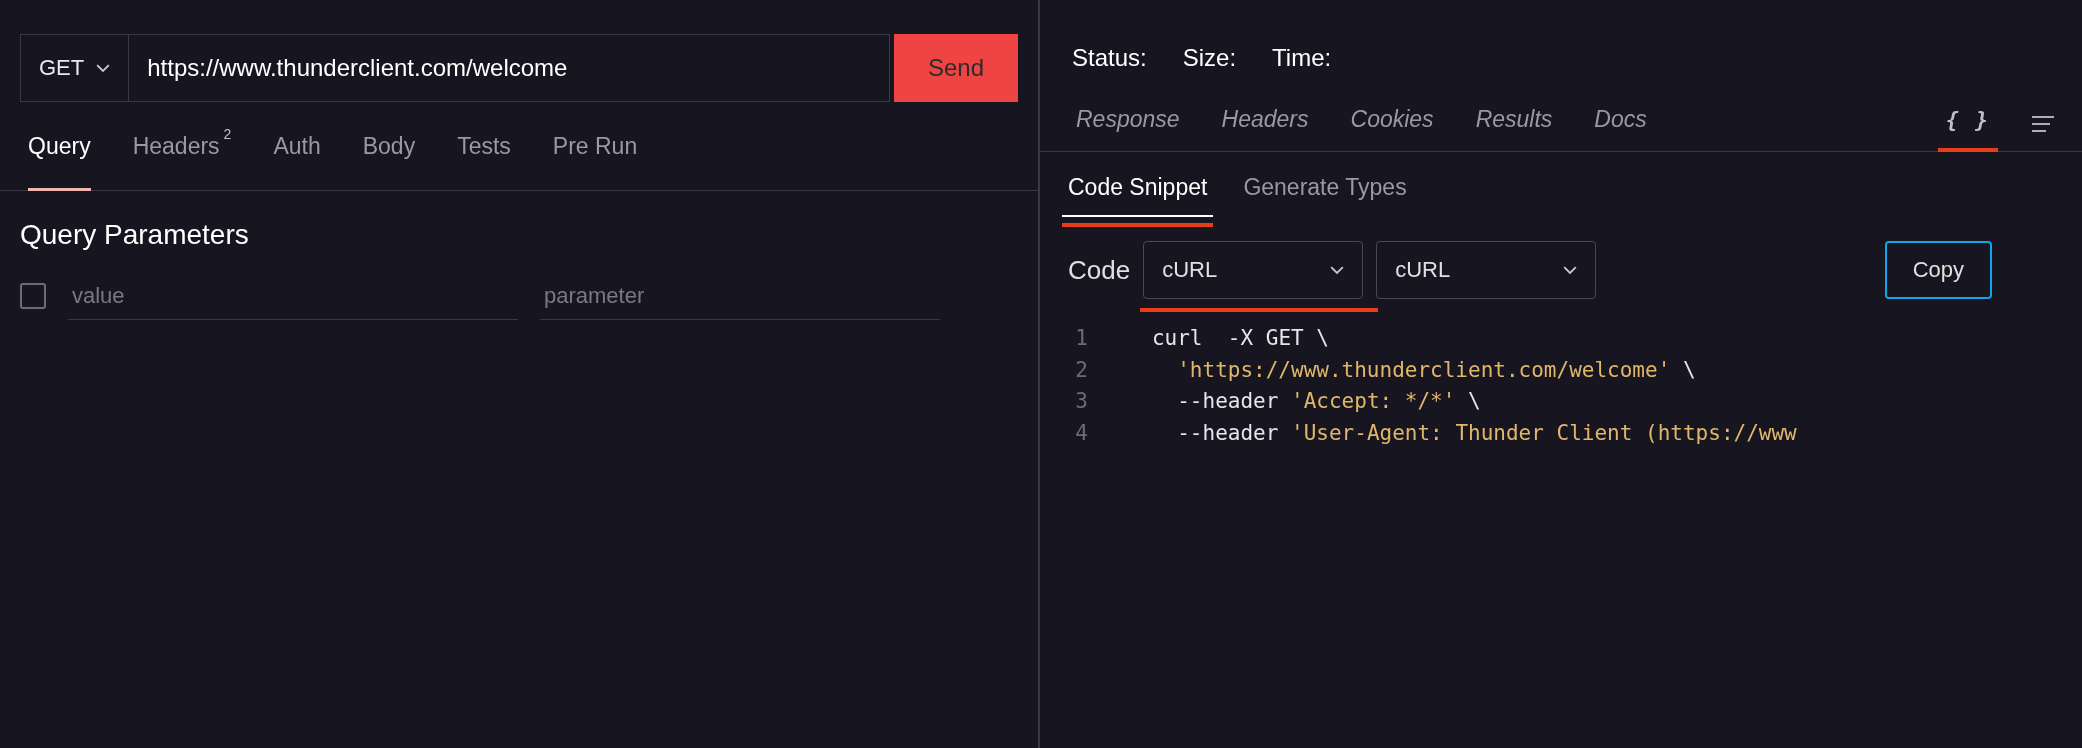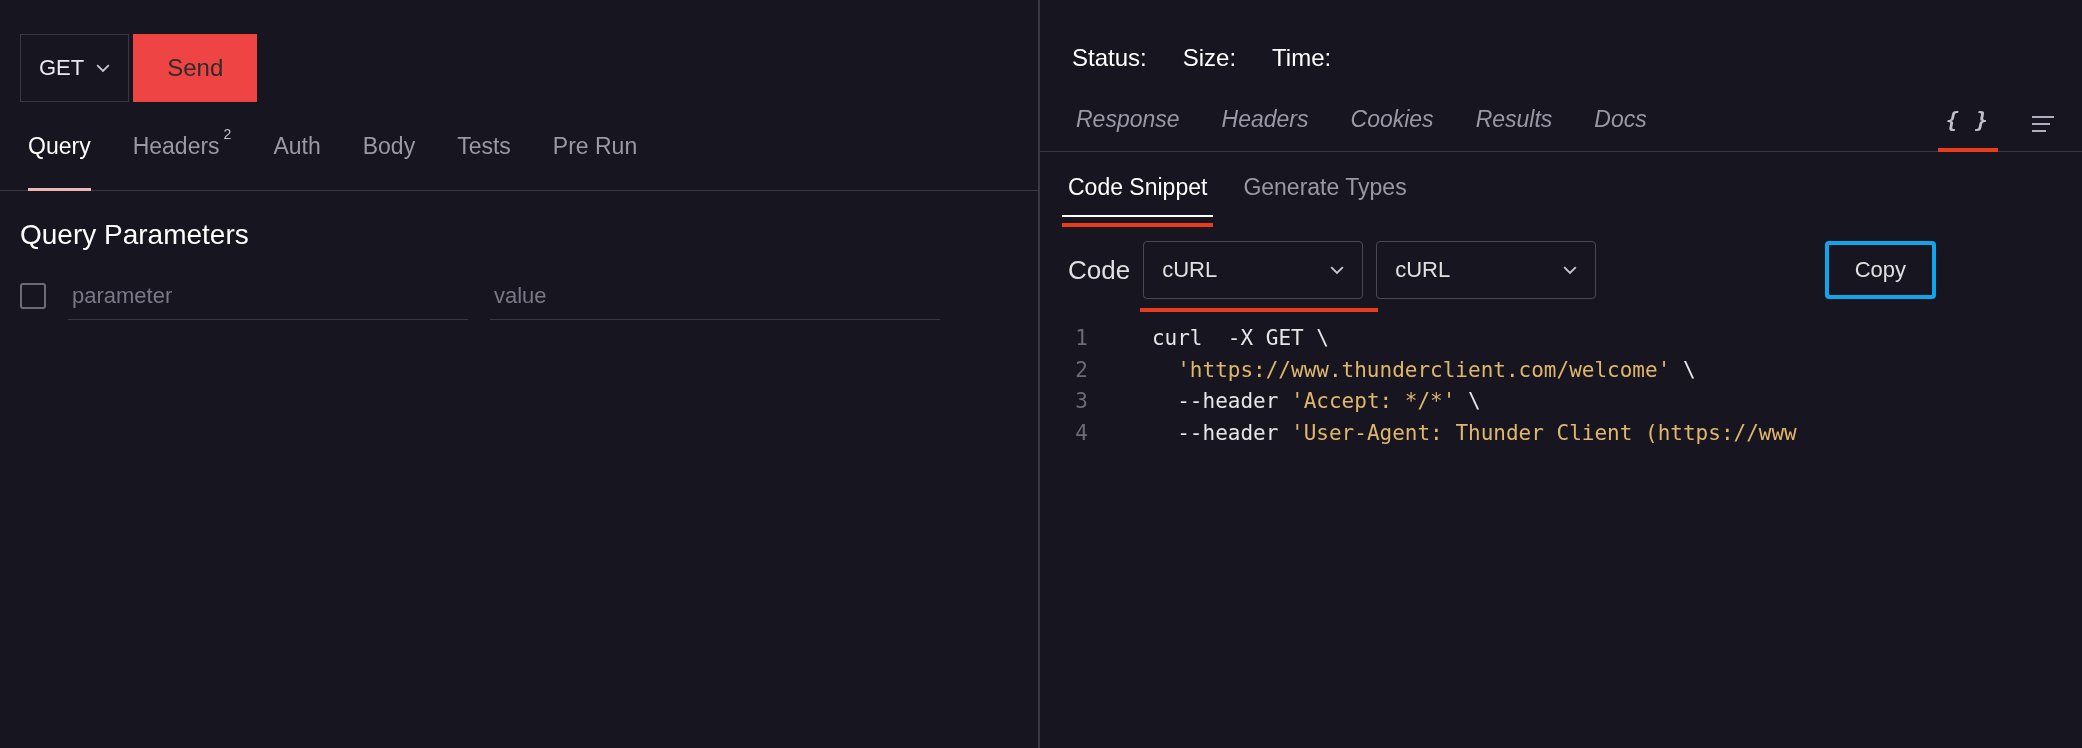--- a/index.html
+++ b/index.html
@@ -209,30 +209,30 @@
     position:relative;
   }
   .select.hl::after{
     content:"";
     position:absolute;
     left:-4px; right:-16px; bottom:-14px;
     height:4px;
     background:#e83c1a;
   }
   .copy-btn {
-    border:4px solid #0ea5e9;
+    border:2px solid #0ea5e9;
     border-radius:4px;
     background:transparent;
     color:#e0e0e0;
     font-size:22px;
     height:58px;
     padding:0 26px;
     cursor:pointer;
     margin-left:auto;
-    margin-right:118px;
+    margin-right:62px;
   }
 
   
   .code-block {
     padding: 24px 28px 0 28px;
     font-family: "SF Mono", Menlo, Consolas, monospace;
     font-size: 21px;
     line-height: 1.5;
   }
   .code-line { display:flex; }
@@ -253,40 +253,41 @@
   <div class="panel left">
     <div class="req-row">
       <div class="method-select">
         <span>GET</span>
         <span class="chev">
           <svg viewBox="0 0 12 12" width="14" height="14">
               <path d="M1 3.5 L6 8.5 L11 3.5" stroke="#c8c6d0" stroke-width="1.6" fill="none"></path>
             </svg>
         </span>
       </div>
+      <input class="url-input" value="https://www.thunderclient.com/welcome" style="">
       <button class="send-btn">Send</button>
     </div>
 
     <div class="tabs">
       <div class="tab active">Query</div>
       <div class="tab">
         <span>Headers</span><sup>2</sup>
       </div>
       <div class="tab">Auth</div>
       <div class="tab">Body</div>
       <div class="tab">Tests</div>
       <div class="tab">Pre Run</div>
     </div>
 
     <div class="section-title">Query Parameters</div>
 
     <div class="param-row">
       <div class="checkbox"></div>
+      <input class="param-input val" placeholder="value" style="">
       <input class="param-input key" placeholder="parameter" style="">
-      <input class="param-input val" placeholder="value" style="">
     </div>
   </div>
 
   <div class="panel right">
     <div class="status-row">
       <span>Status:</span>
       <span>Size:</span>
       <span>Time:</span>
     </div>
 

